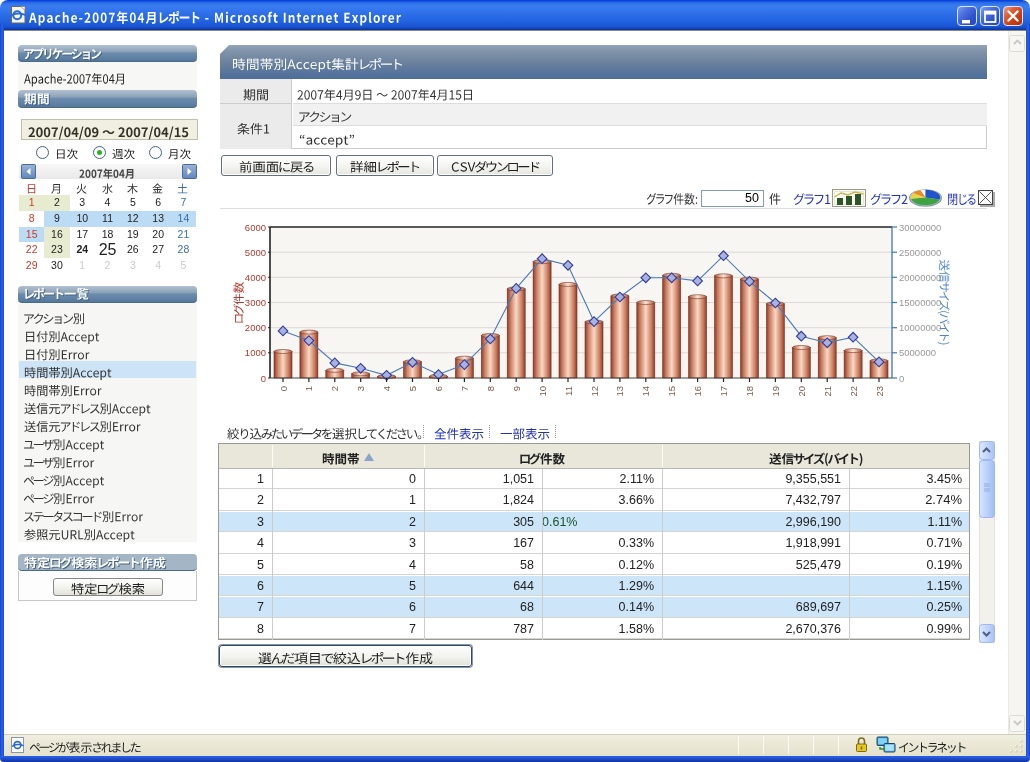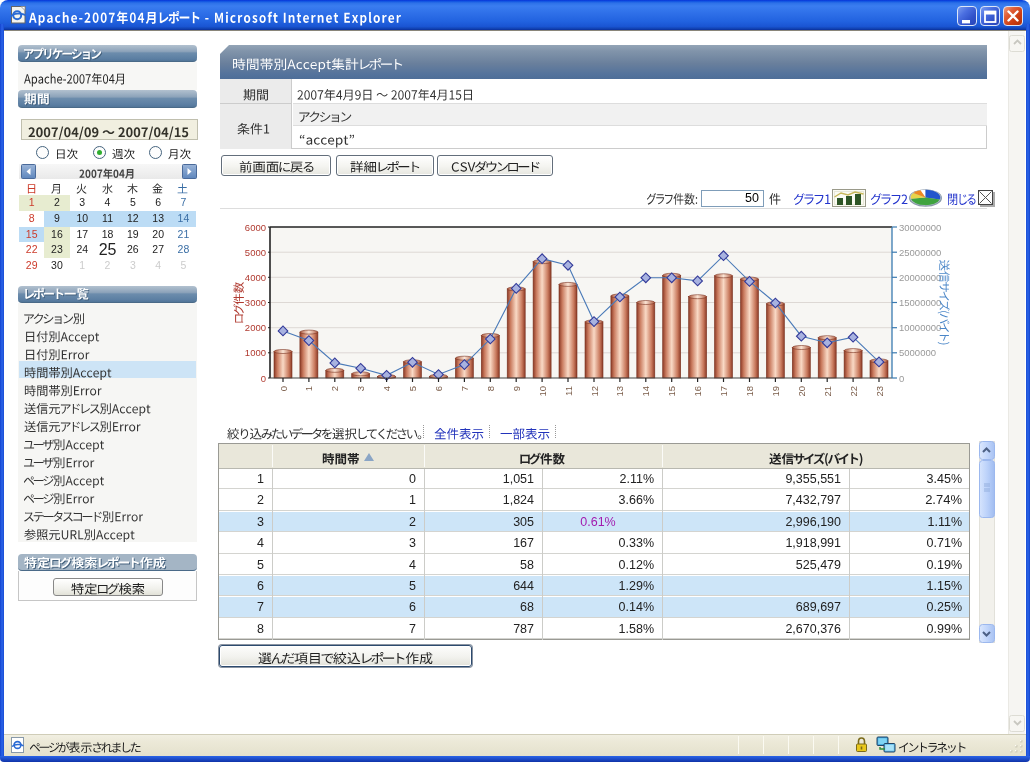--- a/index.html
+++ b/index.html
@@ -162,21 +162,21 @@
     <div class="abs" style="left:170.8px;top:211.0px;width:25.3px;height:15.7px;text-align:center;font-size:10.5px;color:#3a6ea5;line-height:15.7px;">14</div>
     <div class="abs" style="left:19.0px;top:226.6px;width:25.3px;height:15.7px;text-align:center;font-size:10.5px;color:#cc3b2a;line-height:15.7px;">15</div>
     <div class="abs" style="left:44.3px;top:226.6px;width:25.3px;height:15.7px;text-align:center;font-size:10.5px;color:#222222;line-height:15.7px;">16</div>
     <div class="abs" style="left:69.6px;top:226.6px;width:25.3px;height:15.7px;text-align:center;font-size:10.5px;color:#222222;line-height:15.7px;">17</div>
     <div class="abs" style="left:94.9px;top:226.6px;width:25.3px;height:15.7px;text-align:center;font-size:10.5px;color:#222222;line-height:15.7px;">18</div>
     <div class="abs" style="left:120.2px;top:226.6px;width:25.3px;height:15.7px;text-align:center;font-size:10.5px;color:#222222;line-height:15.7px;">19</div>
     <div class="abs" style="left:145.5px;top:226.6px;width:25.3px;height:15.7px;text-align:center;font-size:10.5px;color:#222222;line-height:15.7px;">20</div>
     <div class="abs" style="left:170.8px;top:226.6px;width:25.3px;height:15.7px;text-align:center;font-size:10.5px;color:#3a6ea5;line-height:15.7px;">21</div>
     <div class="abs" style="left:19.0px;top:242.3px;width:25.3px;height:15.7px;text-align:center;font-size:10.5px;color:#cc3b2a;line-height:15.7px;">22</div>
     <div class="abs" style="left:44.3px;top:242.3px;width:25.3px;height:15.7px;text-align:center;font-size:10.5px;color:#222222;line-height:15.7px;">23</div>
-    <div class="abs" style="left:69.6px;top:242.3px;width:25.3px;height:15.7px;text-align:center;font-size:10.5px;color:#222222;line-height:15.7px;">24</div>
+    <div class="abs" style="left:69.6px;top:242.3px;width:25.3px;height:15.7px;text-align:center;font-size:10.5px;color:#222222;line-height:15.7px;font-weight:bold;">24</div>
     <div class="abs" style="left:94.9px;top:242.3px;width:25.3px;height:15.7px;text-align:center;font-size:16px;color:#222222;line-height:15.7px;">25</div>
     <div class="abs" style="left:120.2px;top:242.3px;width:25.3px;height:15.7px;text-align:center;font-size:10.5px;color:#222222;line-height:15.7px;">26</div>
     <div class="abs" style="left:145.5px;top:242.3px;width:25.3px;height:15.7px;text-align:center;font-size:10.5px;color:#222222;line-height:15.7px;">27</div>
     <div class="abs" style="left:170.8px;top:242.3px;width:25.3px;height:15.7px;text-align:center;font-size:10.5px;color:#3a6ea5;line-height:15.7px;">28</div>
     <div class="abs" style="left:19.0px;top:257.9px;width:25.3px;height:15.7px;text-align:center;font-size:10.5px;color:#cc3b2a;line-height:15.7px;">29</div>
     <div class="abs" style="left:44.3px;top:257.9px;width:25.3px;height:15.7px;text-align:center;font-size:10.5px;color:#222222;line-height:15.7px;">30</div>
     <div class="abs" style="left:69.6px;top:257.9px;width:25.3px;height:15.7px;text-align:center;font-size:10.5px;color:#cccccc;line-height:15.7px;">1</div>
     <div class="abs" style="left:94.9px;top:257.9px;width:25.3px;height:15.7px;text-align:center;font-size:10.5px;color:#cccccc;line-height:15.7px;">2</div>
     <div class="abs" style="left:120.2px;top:257.9px;width:25.3px;height:15.7px;text-align:center;font-size:10.5px;color:#cccccc;line-height:15.7px;">3</div>
     <div class="abs" style="left:145.5px;top:257.9px;width:25.3px;height:15.7px;text-align:center;font-size:10.5px;color:#cccccc;line-height:15.7px;">4</div>
@@ -575,21 +575,21 @@
     <div class="abs" style="left:218px;top:490.4px;width:46px;height:20.4px;font-size:12.5px;color:#222;text-align:right;line-height:20.4px;padding-right:0px">2</div>
     <div class="abs" style="left:272px;top:490.4px;width:144px;height:20.4px;font-size:12.5px;color:#222;text-align:right;line-height:20.4px;padding-right:0px">1</div>
     <div class="abs" style="left:424px;top:490.4px;width:110px;height:20.4px;font-size:12.5px;color:#222;text-align:right;line-height:20.4px;padding-right:0px">1,824</div>
     <div class="abs" style="left:542px;top:490.4px;width:112px;height:20.4px;font-size:12.5px;color:#222;text-align:right;line-height:20.4px;padding-right:0px">3.66%</div>
     <div class="abs" style="left:662px;top:490.4px;width:179px;height:20.4px;font-size:12.5px;color:#222;text-align:right;line-height:20.4px;padding-right:0px">7,432,797</div>
     <div class="abs" style="left:849px;top:490.4px;width:113px;height:20.4px;font-size:13px;color:#222;text-align:right;line-height:20.4px;padding-right:0px">2.74%</div>
     <div class="abs" style="left:219px;top:511.8px;width:750px;height:20.4px;background:#cde5f8;border-bottom:1px solid #d4d4d0"></div>
     <div class="abs" style="left:218px;top:511.8px;width:46px;height:20.4px;font-size:12.5px;color:#222;text-align:right;line-height:20.4px;padding-right:0px">3</div>
     <div class="abs" style="left:272px;top:511.8px;width:144px;height:20.4px;font-size:12.5px;color:#222;text-align:right;line-height:20.4px;padding-right:0px">2</div>
     <div class="abs" style="left:424px;top:511.8px;width:110px;height:20.4px;font-size:12.5px;color:#222;text-align:right;line-height:20.4px;padding-right:0px">305</div>
-    <div class="abs" style="left:542px;top:511.8px;width:112px;height:20.4px;font-size:12.5px;color:#a21caf;text-align:center;line-height:20.4px;padding-right:0px">0.61%</div>
+    <div class="abs" style="left:542px;top:511.8px;width:112px;height:20.4px;font-size:12.5px;color:#14532d;text-align:left;line-height:20.4px;padding-right:0px">0.61%</div>
     <div class="abs" style="left:662px;top:511.8px;width:179px;height:20.4px;font-size:12.5px;color:#222;text-align:right;line-height:20.4px;padding-right:0px">2,996,190</div>
     <div class="abs" style="left:849px;top:511.8px;width:113px;height:20.4px;font-size:12.5px;color:#222;text-align:right;line-height:20.4px;padding-right:0px">1.11%</div>
     <div class="abs" style="left:219px;top:533.2px;width:750px;height:20.4px;background:#ffffff;border-bottom:1px solid #d4d4d0"></div>
     <div class="abs" style="left:218px;top:533.2px;width:46px;height:20.4px;font-size:12.5px;color:#222;text-align:right;line-height:20.4px;padding-right:0px">4</div>
     <div class="abs" style="left:272px;top:533.2px;width:144px;height:20.4px;font-size:12.5px;color:#222;text-align:right;line-height:20.4px;padding-right:0px">3</div>
     <div class="abs" style="left:424px;top:533.2px;width:110px;height:20.4px;font-size:12.5px;color:#222;text-align:right;line-height:20.4px;padding-right:0px">167</div>
     <div class="abs" style="left:542px;top:533.2px;width:112px;height:20.4px;font-size:12.5px;color:#222;text-align:right;line-height:20.4px;padding-right:0px">0.33%</div>
     <div class="abs" style="left:662px;top:533.2px;width:179px;height:20.4px;font-size:12.5px;color:#222;text-align:right;line-height:20.4px;padding-right:0px">1,918,991</div>
     <div class="abs" style="left:849px;top:533.2px;width:113px;height:20.4px;font-size:12.5px;color:#222;text-align:right;line-height:20.4px;padding-right:0px">0.71%</div>
     <div class="abs" style="left:219px;top:554.6px;width:750px;height:20.4px;background:#ffffff;border-bottom:1px solid #d4d4d0"></div>

